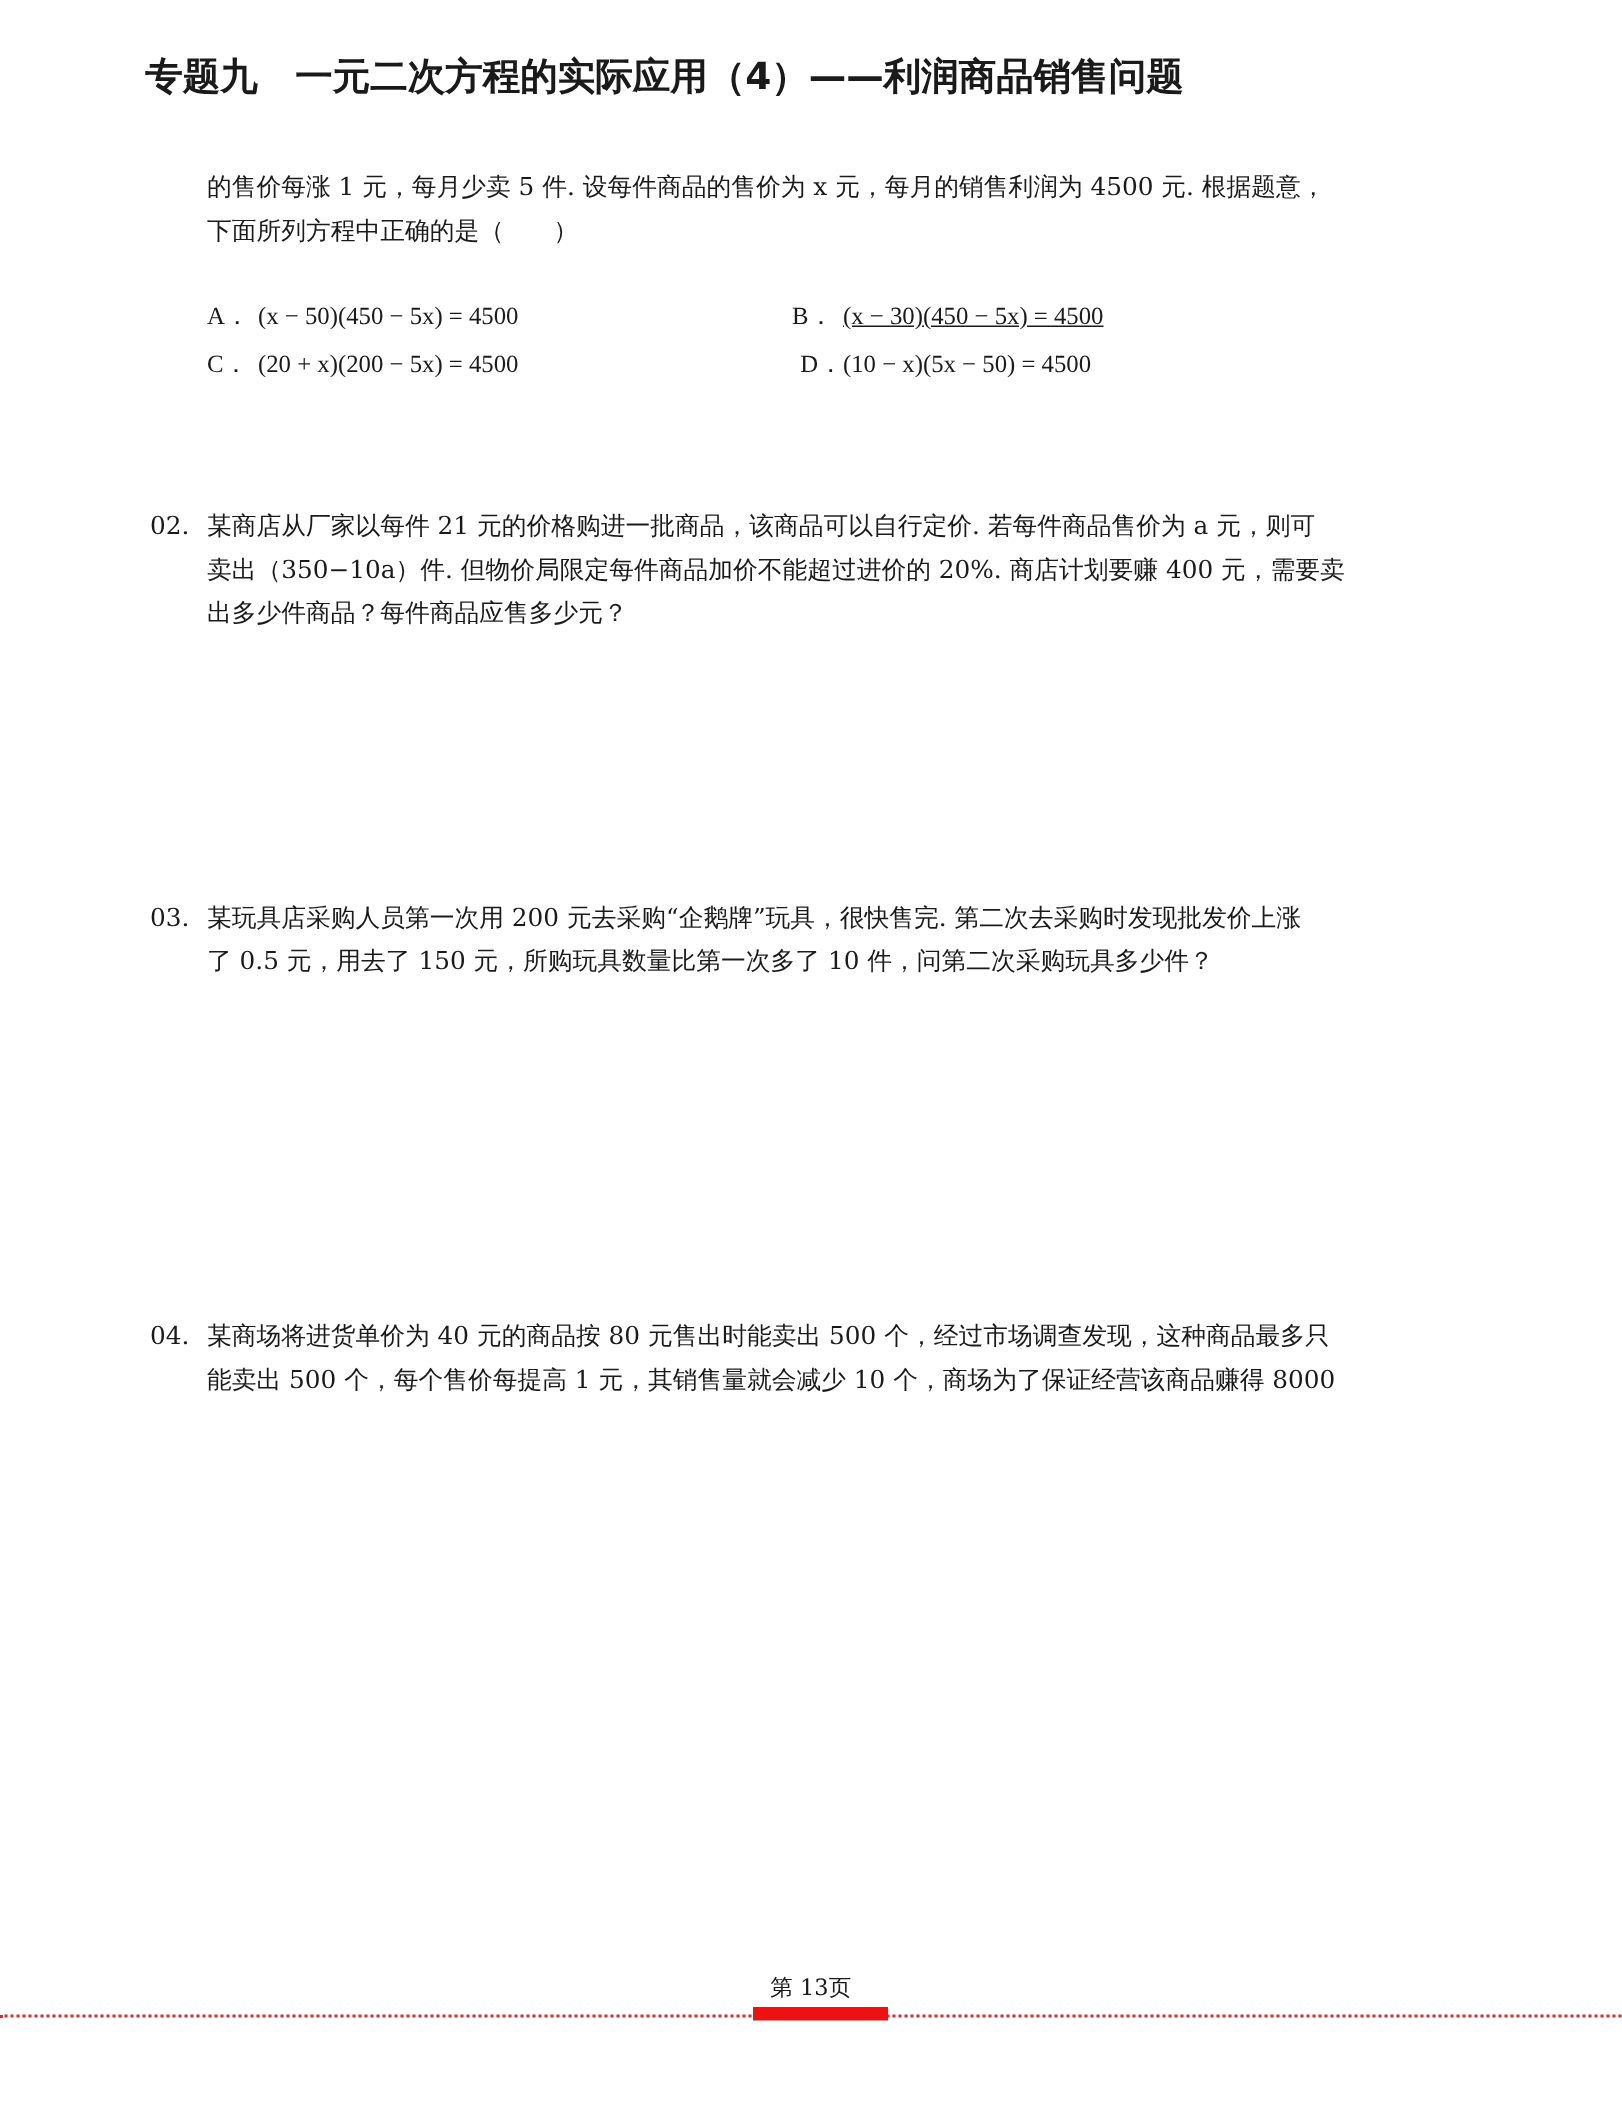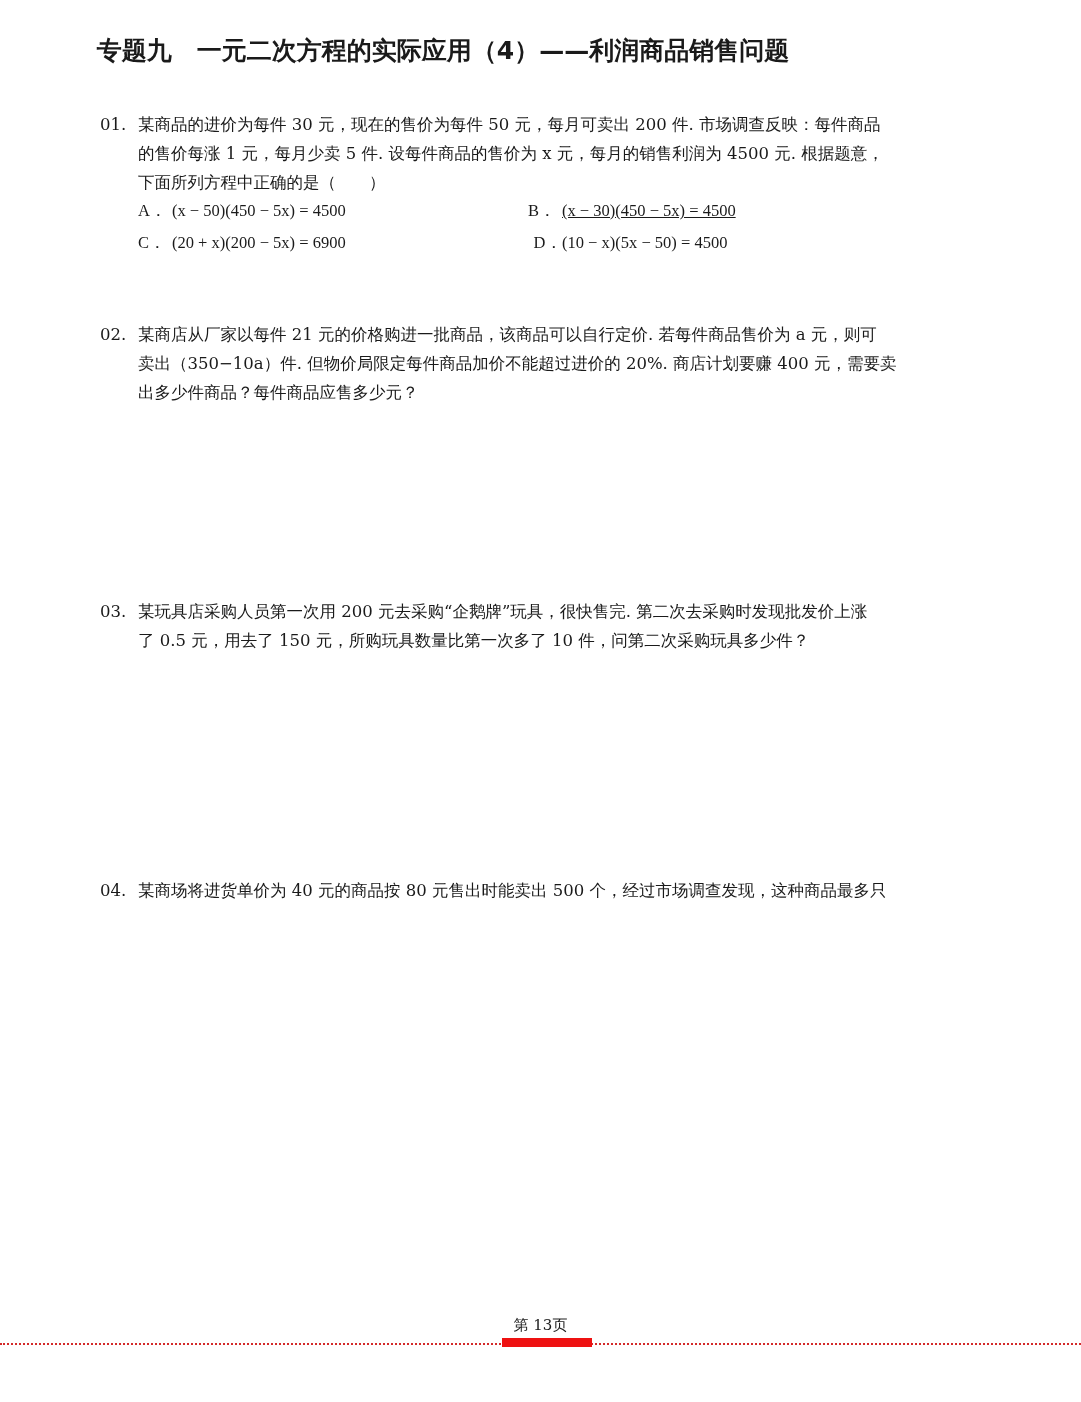--- a/index.html
+++ b/index.html
@@ -31,41 +31,41 @@
     position: absolute; top: 1316px; left: 0; width: 1081px; text-align: center;
     font-size: 15px; font-family: "DejaVu Serif", serif;
   }
 </style>
 </head>
 <body>
 
 <div class="title">专题九　一元二次方程的实际应用（4）——利润商品销售问题</div>
 
 <div class="question" style="top:110px;">
-  <div class="q-line"><span class="q-num">01.</span><span>某商品的进价为每件 30 元，现在的售价为每件 50 元，每月可卖出 200 件. 市场调查反映：每件商品</span></div>
   <div class="q-line indent">的售价每涨 1 元，每月少卖 5 件. 设每件商品的售价为 x 元，每月的销售利润为 4500 元. 根据题意，</div>
   <div class="q-line indent">下面所列方程中正确的是（　　）</div>
 </div>
 <div class="options" style="top:200px;">
   <div class="opt" style="top:0; left:0;"><span class="lbl">A．</span><span>(x − 50)(450 − 5x) = 4500</span></div>
   <div class="opt" style="top:0; left:390px;text-decoration:underline;"><span class="lbl">B．</span><span>(x − 30)(450 − 5x) = 4500</span></div>
-  <div class="opt" style="top:32px; left:0;"><span class="lbl">C．</span><span>(20 + x)(200 − 5x) = 6900</span></div>
+  <div class="opt" style="top:32px; left:0;"><span class="lbl">C．</span><span>(20 + x)(200 − 5x) = 4500</span></div>
   <div class="opt" style="top:32px; left:390px;text-align:right;"><span class="lbl">D．</span><span>(10 − x)(5x − 50) = 4500</span></div>
 </div>
 
-<div class="question" style="top:320px;">
+<div class="question" style="top:336px;">
   <div class="q-line"><span class="q-num">02.</span><span>某商店从厂家以每件 21 元的价格购进一批商品，该商品可以自行定价. 若每件商品售价为 a 元，则可</span></div>
   <div class="q-line indent">卖出（350−10a）件. 但物价局限定每件商品加价不能超过进价的 20%. 商店计划要赚 400 元，需要卖</div>
   <div class="q-line indent">出多少件商品？每件商品应售多少元？</div>
 </div>
 
 <div class="question" style="top:597px;">
   <div class="q-line"><span class="q-num">03.</span><span>某玩具店采购人员第一次用 200 元去采购“企鹅牌”玩具，很快售完. 第二次去采购时发现批发价上涨</span></div>
   <div class="q-line indent">了 0.5 元，用去了 150 元，所购玩具数量比第一次多了 10 件，问第二次采购玩具多少件？</div>
 </div>
 
 <div class="question" style="top:876px;">
   <div class="q-line"><span class="q-num">04.</span><span>某商场将进货单价为 40 元的商品按 80 元售出时能卖出 500 个，经过市场调查发现，这种商品最多只</span></div>
+  <div class="q-line indent">能卖出 500 个，每个售价每提高 1 元，其销售量就会减少 10 个，商场为了保证经营该商品赚得 8000</div>
 </div>
 
 <div class="page-num">第 13页</div>
 <div class="footer-line"></div>
 <div class="footer-bar"></div>
 
 </body></html>

